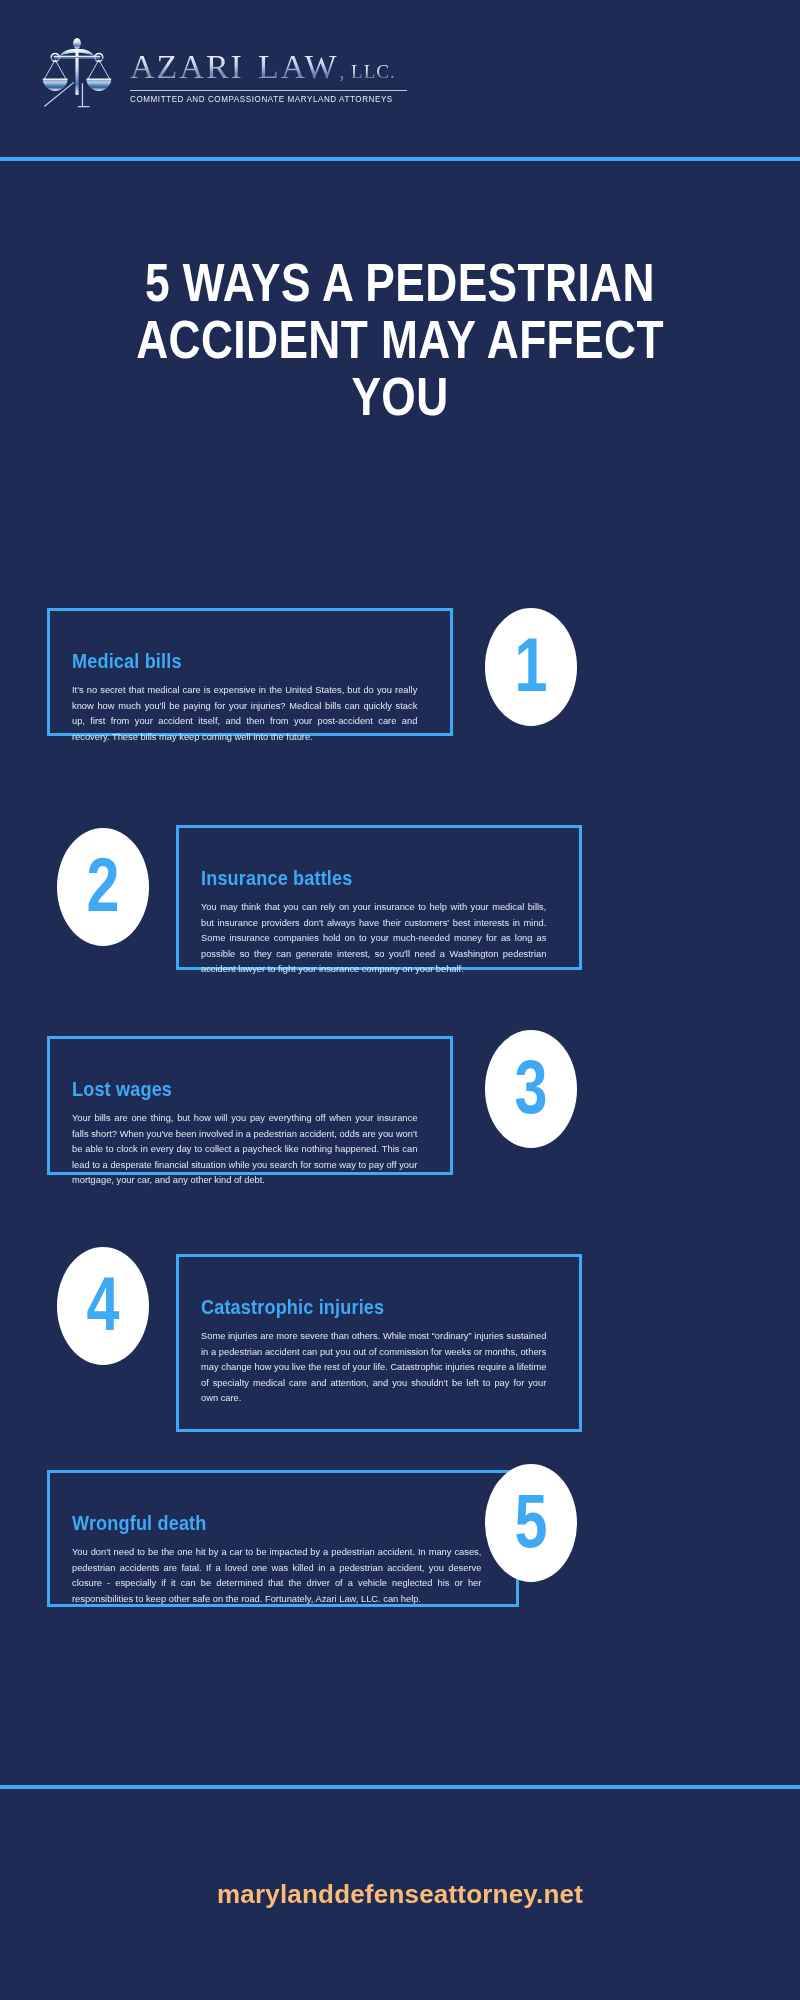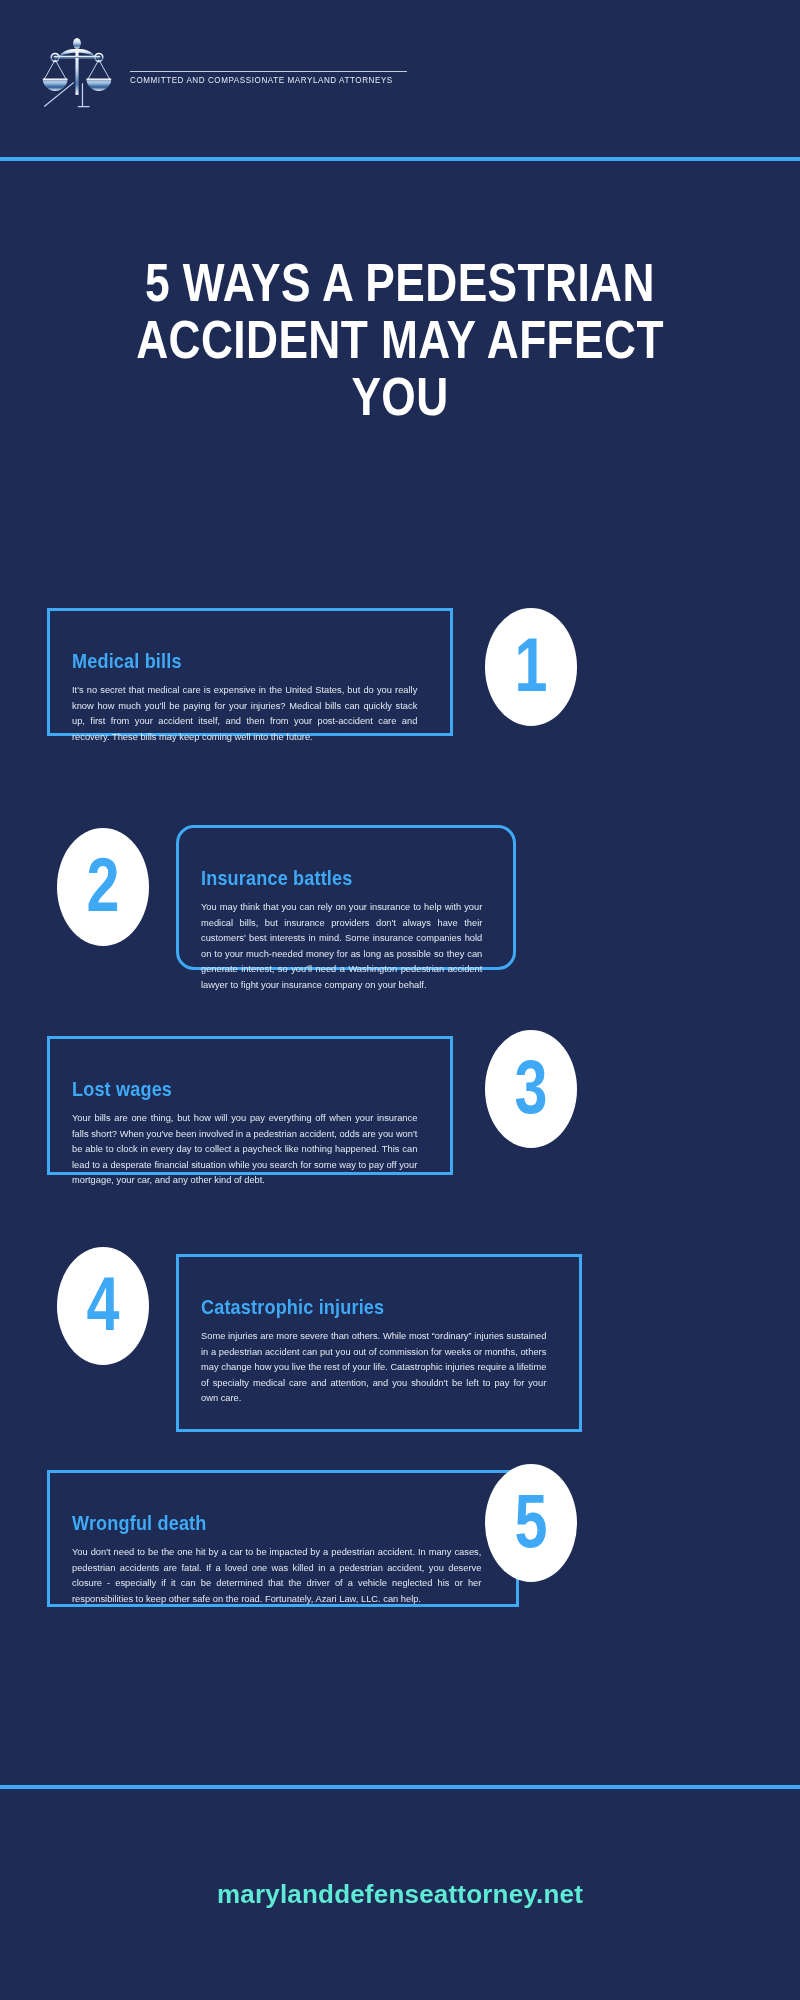--- a/index.html
+++ b/index.html
@@ -160,21 +160,21 @@
     font-size:76px;
     line-height:1;
     transform:scaleX(0.78);
     z-index:5;
   }
   .numcircle span{display:block; transform:translateY(-2px);}
 
   
   #card1{left:47px; top:608px; width:406px; height:128px;}
   #num1 {left:472px; top:608px;}
-  #card2{left:176px; top:825px; width:340px; height:145px;border-radius:18px;}
+  #card2{left:176px; top:825px; width:406px; height:145px;}
   #num2 {left:44px;  top:828px;}
   #card3{left:47px;  top:1036px; width:406px; height:139px;}
   #num3 {left:472px; top:1030px;}
   #card4{left:176px; top:1254px; width:406px; height:178px;}
   #num4 {left:44px;  top:1247px;}
   #card5{left:47px;  top:1470px; width:472px; height:137px;}
   #num5 {left:472px; top:1464px;}
 
   
   .rule-bottom{
@@ -186,21 +186,21 @@
   .footer{
     position:absolute;
     left:0; top:1789px;
     width:800px; height:211px;
     background:#1d2b55;
     display:flex;
     align-items:center;
     justify-content:center;
   }
   .footer-text{
-    color:#5eead4;
+    color:#fdba74;
     font-family:"Liberation Sans", sans-serif;
     font-weight:bold;
     font-size:26px;
     letter-spacing:0.2px;
   }
 </style>
 </head>
 <body>
 
 <div class="page">
@@ -231,20 +231,25 @@
         <path d="M22 33 L8 58 M22 33 L36 58" stroke="#cfe0f2" stroke-width="1.2" fill="none"></path>
         <path d="M78 33 L64 58 M78 33 L92 58" stroke="#cfe0f2" stroke-width="1.2" fill="none"></path>
         <path d="M6 57 L38 57 A16 16 0 0 1 6 57 Z" fill="url(#gPan)"></path>
         <path d="M62 57 L94 57 A16 16 0 0 1 62 57 Z" fill="url(#gPan)"></path>
         <path d="M6 60 L38 60" stroke="#1d2b55" stroke-width="1" opacity=".55"></path>
         <path d="M62 60 L94 60" stroke="#1d2b55" stroke-width="1" opacity=".55"></path>
         <path d="M8 93 L46 62" stroke="#bcd6ef" stroke-width="1.6" fill="none"></path>
         <path d="M57 63 L57 93 M51 93 L66 93" stroke="#bcd6ef" stroke-width="1.6" fill="none"></path>
       </svg>
       <div class="logo-text">
+        <div class="logo-main">
+          <span class="logo-azari">AZARI</span>
+          <span class="logo-law">LAW</span>
+          <span class="logo-llc">, LLC.</span>
+        </div>
         <div class="logo-rule"></div>
         <div class="logo-tag">COMMITTED AND COMPASSIONATE MARYLAND ATTORNEYS</div>
       </div>
     </div>
   </div>
 
   <div class="rule-top"></div>
 
   <h1 class="title">5 WAYS A PEDESTRIAN ACCIDENT MAY AFFECT YOU</h1>
 

